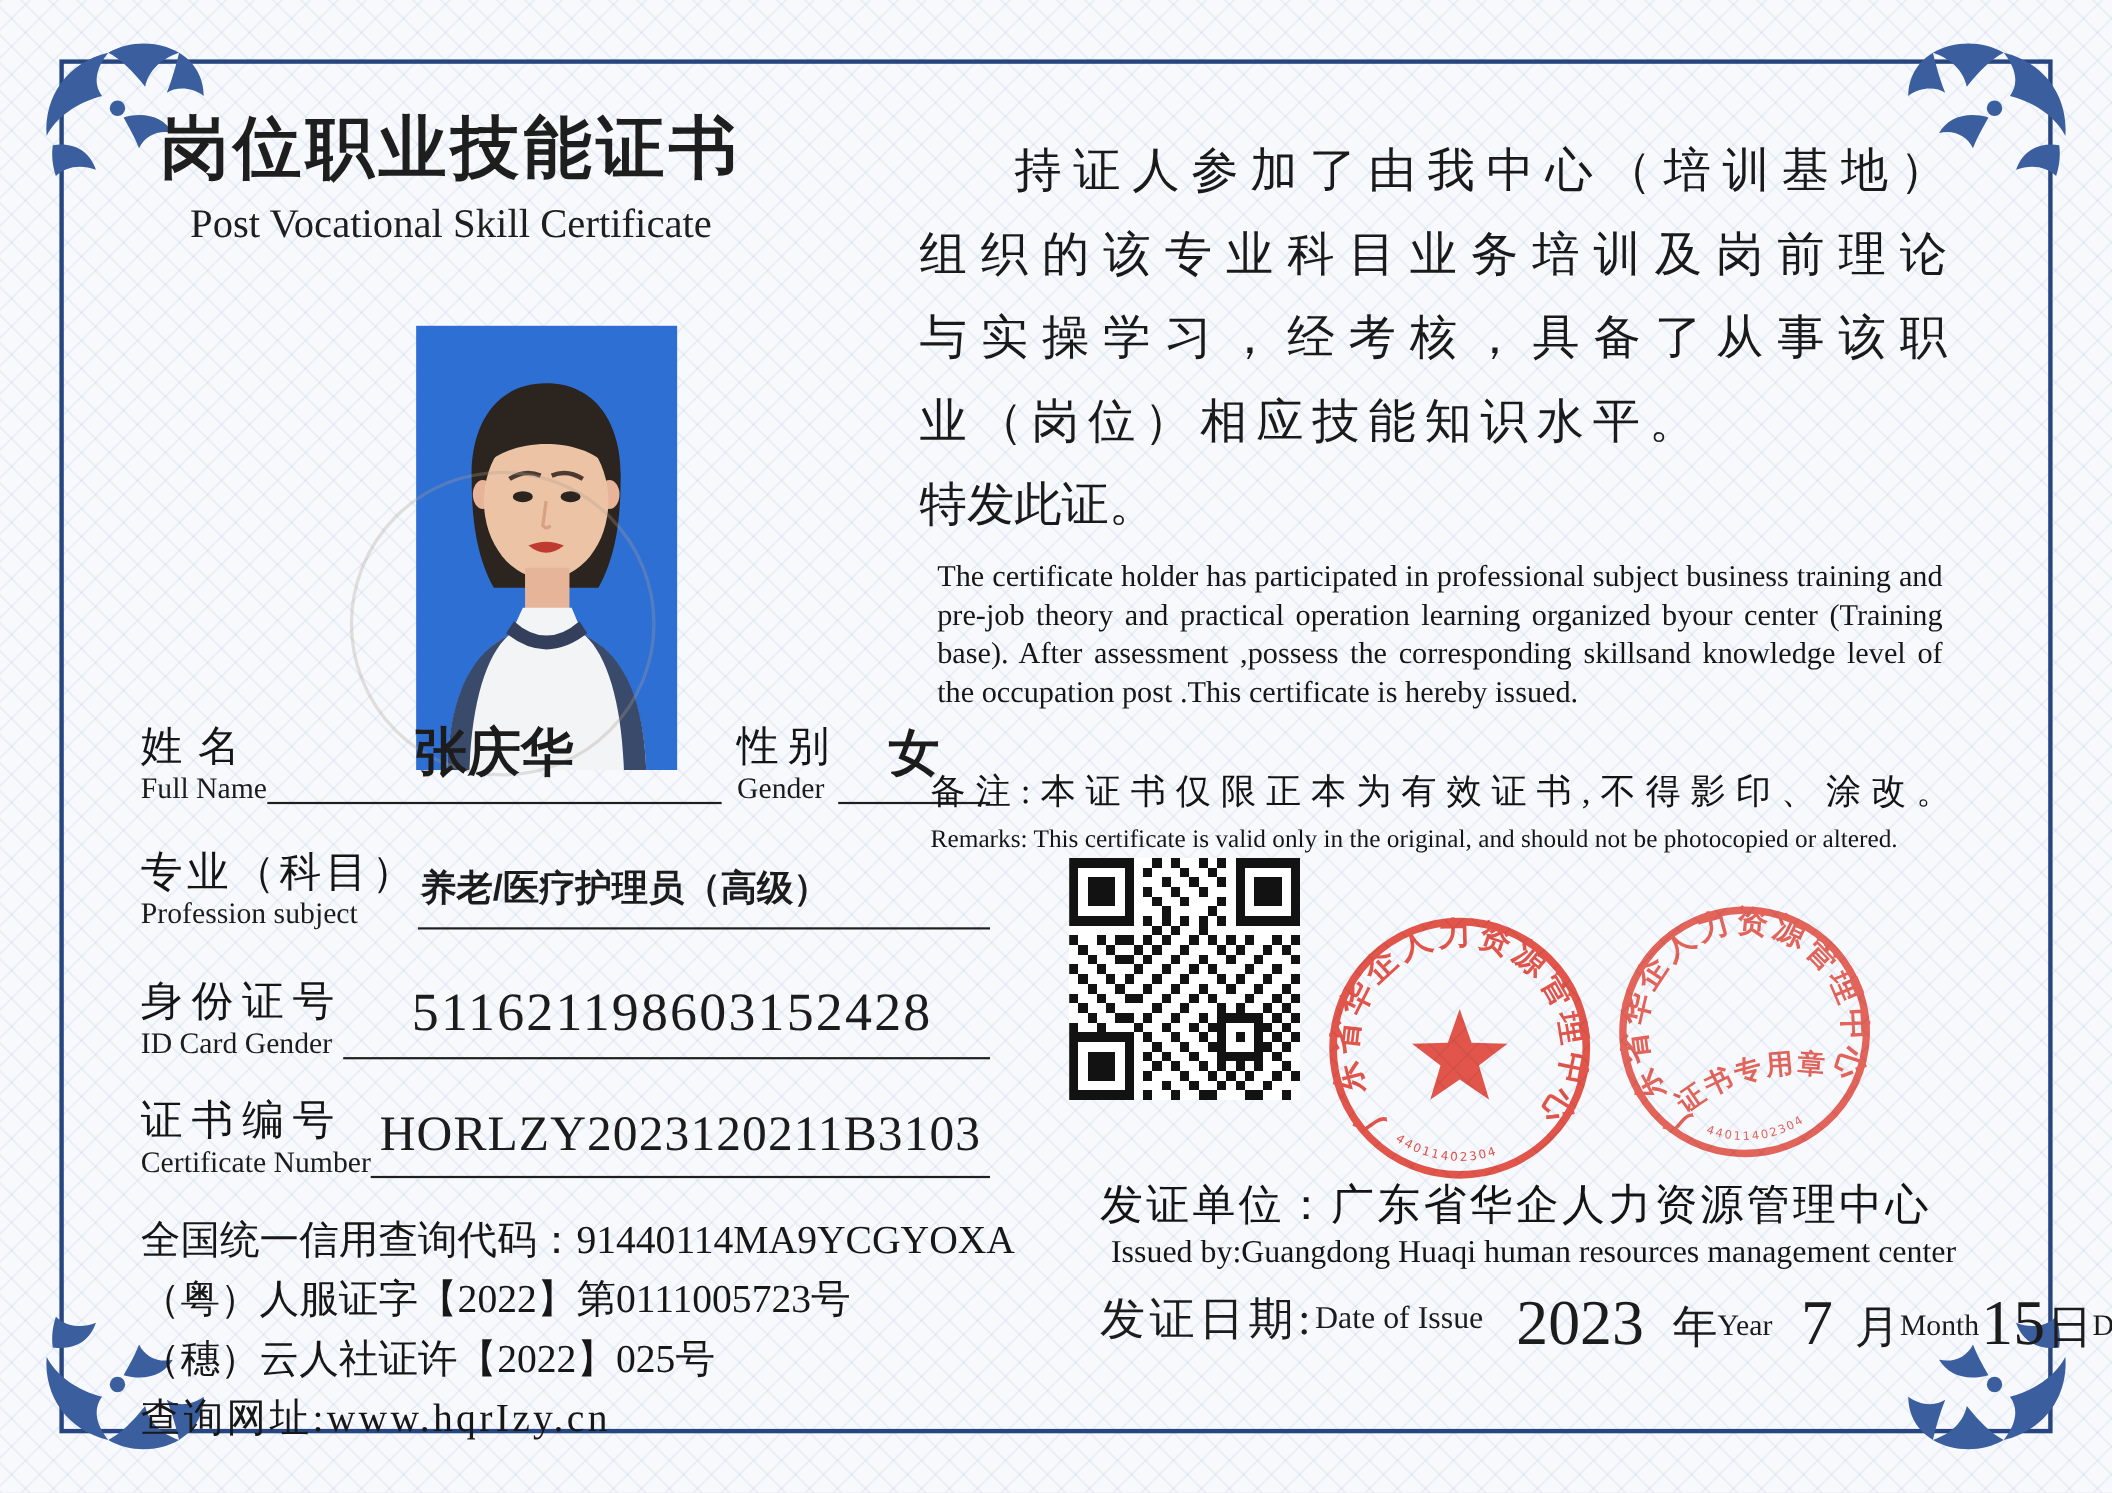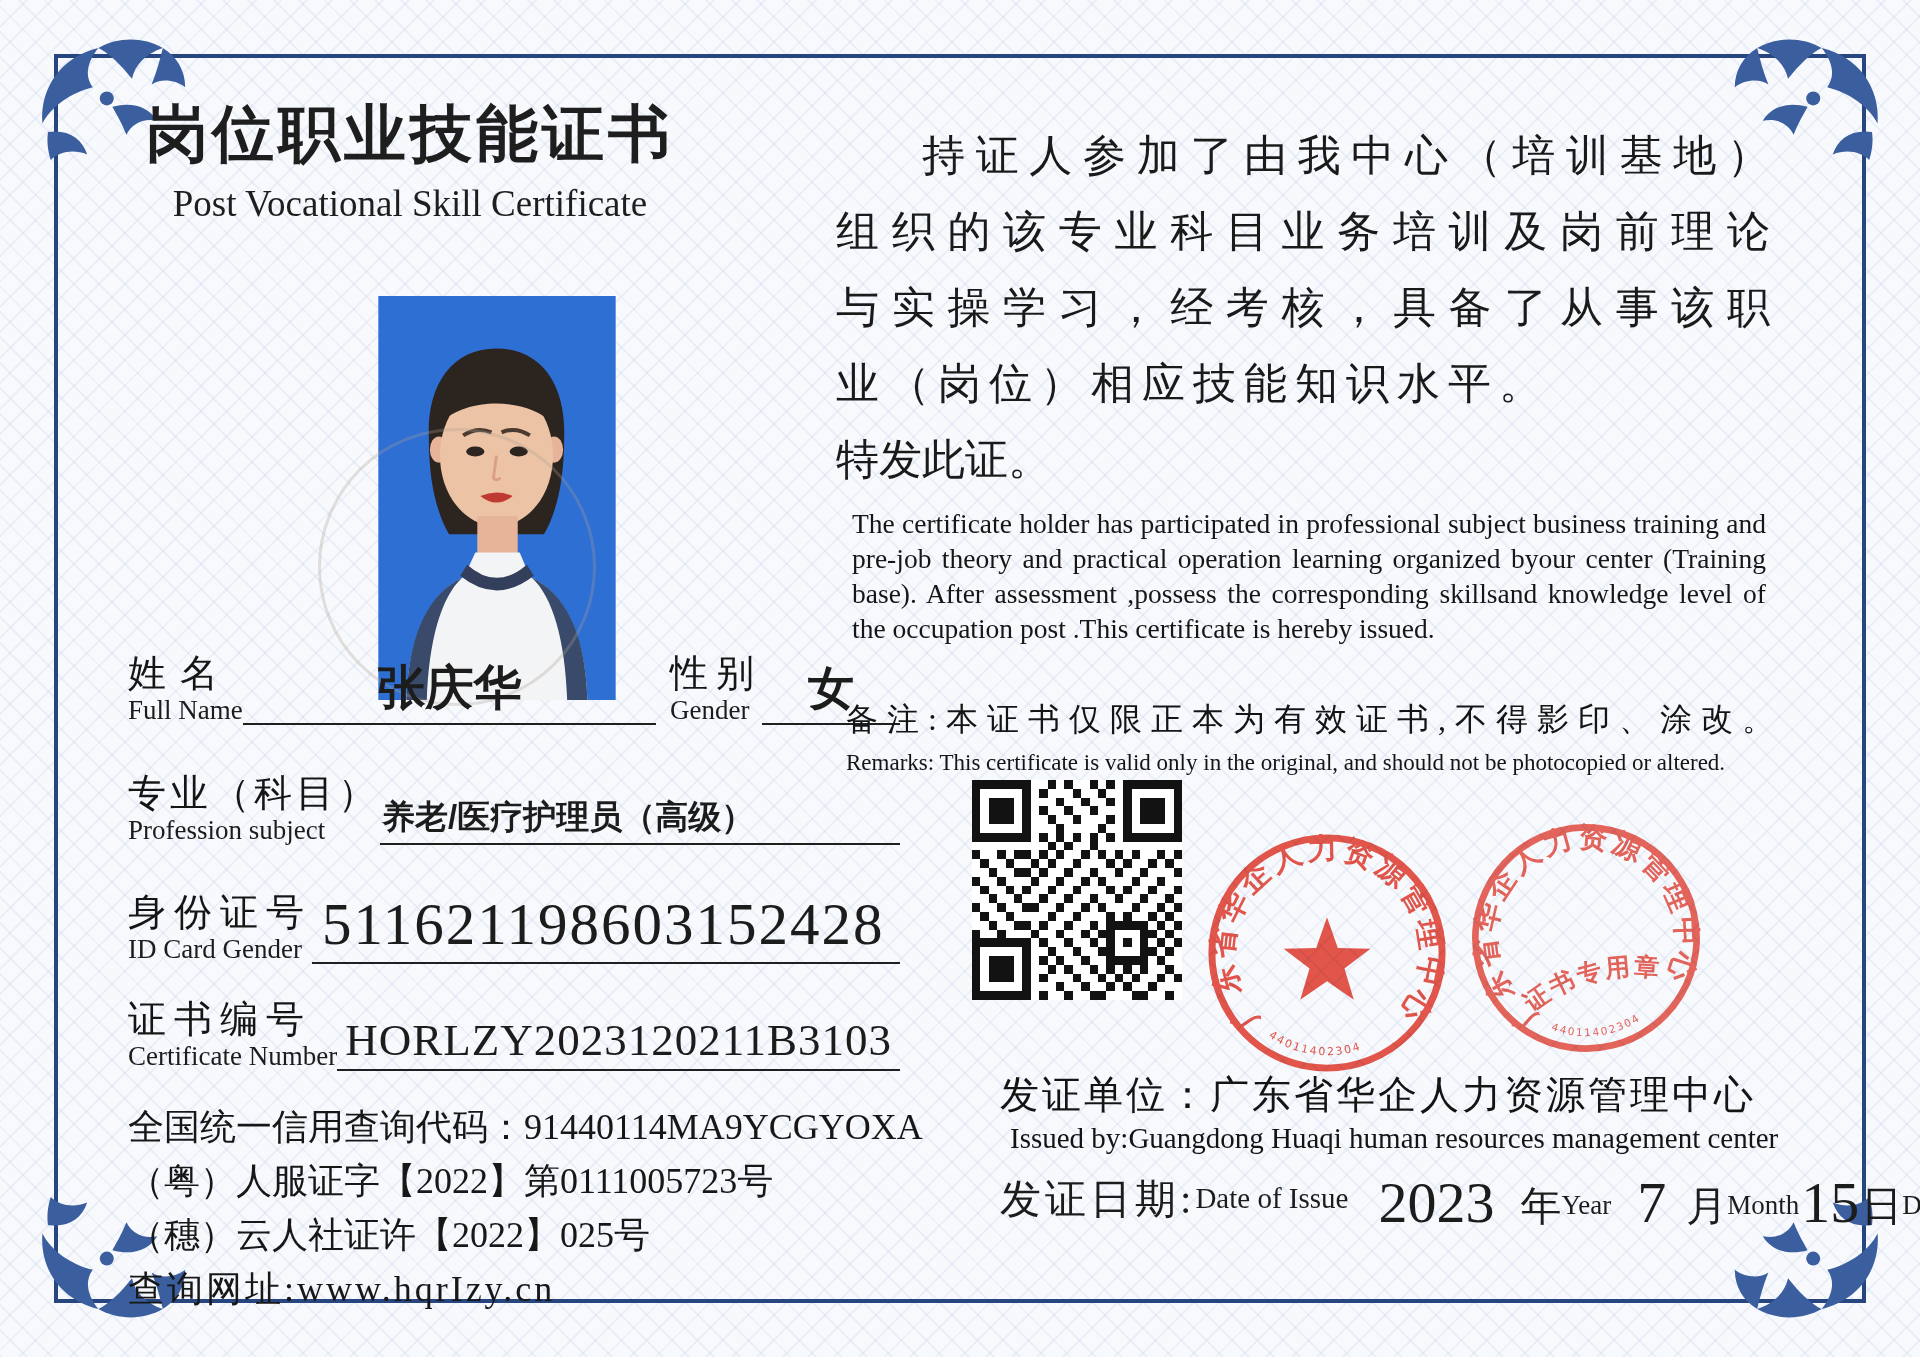--- a/index.html
+++ b/index.html
@@ -21,30 +21,30 @@
   .title-zh{font-size:62px;font-weight:700;letter-spacing:4px;color:#1e1e1e;white-space:nowrap;}
   .title-en{font-size:37px;margin-top:6px;color:#1e1e1e;white-space:nowrap;}
   .photo{position:absolute;left:378px;top:296px;width:238px;height:404px;}
   .emboss{position:absolute;left:318px;top:428px;width:272px;height:272px;border:3px solid rgba(168,158,146,.30);border-radius:50%;}
 
   .row{position:absolute;display:flex;align-items:flex-end;}
   .lab{flex:0 0 auto;}
   .lab .zh{font-size:38px;line-height:1.12;color:#151515;white-space:nowrap;}
   .lab .en{font-size:27px;line-height:1.12;white-space:nowrap;}
   .sp14{letter-spacing:14px;} .sp8{letter-spacing:8px;} .sp4{letter-spacing:4px;}
-  .val{border-bottom:2px solid #1f1f1f;white-space:nowrap;padding-bottom:3px;}
+  .val{border-bottom:2px solid #1f1f1f;white-space:nowrap;padding-bottom:13px;}
   .val.center{text-align:center;}
   .bold-sans{font-family:"Liberation Sans","DejaVu Sans",sans-serif;font-weight:700;}
   .row-name{left:128px;top:652px;width:772px;}
   .v-name{flex:1;font-size:48px;}
   .v-gender{width:138px;font-size:46px;}
   .row-prof{left:128px;top:772px;width:772px;}
   .v-prof{flex:1;font-size:33px;text-align:left;padding-left:2px;}
   .row-id{left:128px;top:890px;width:772px;}
-  .v-id{flex:1;font-size:59px;letter-spacing:2px;text-align:left;padding-left:10px;}
+  .v-id{flex:1;font-size:49px;letter-spacing:2px;text-align:center;padding-left:10px;}
   .row-cert{left:128px;top:998px;width:772px;}
   .v-cert{flex:1;font-size:45px;letter-spacing:1px;text-align:left;padding-left:8px;}
 
   .footer-left{position:absolute;left:128px;top:1100px;width:720px;font-size:36px;line-height:54px;color:#171717;}
   .footer-left .ln{white-space:nowrap;}
   .footer-left .url{letter-spacing:3px;}
 
   
   .zh-para{position:absolute;left:836px;top:118px;width:934px;font-size:43px;line-height:76px;color:#1a1a1a;}
   .zl{white-space:nowrap;}

